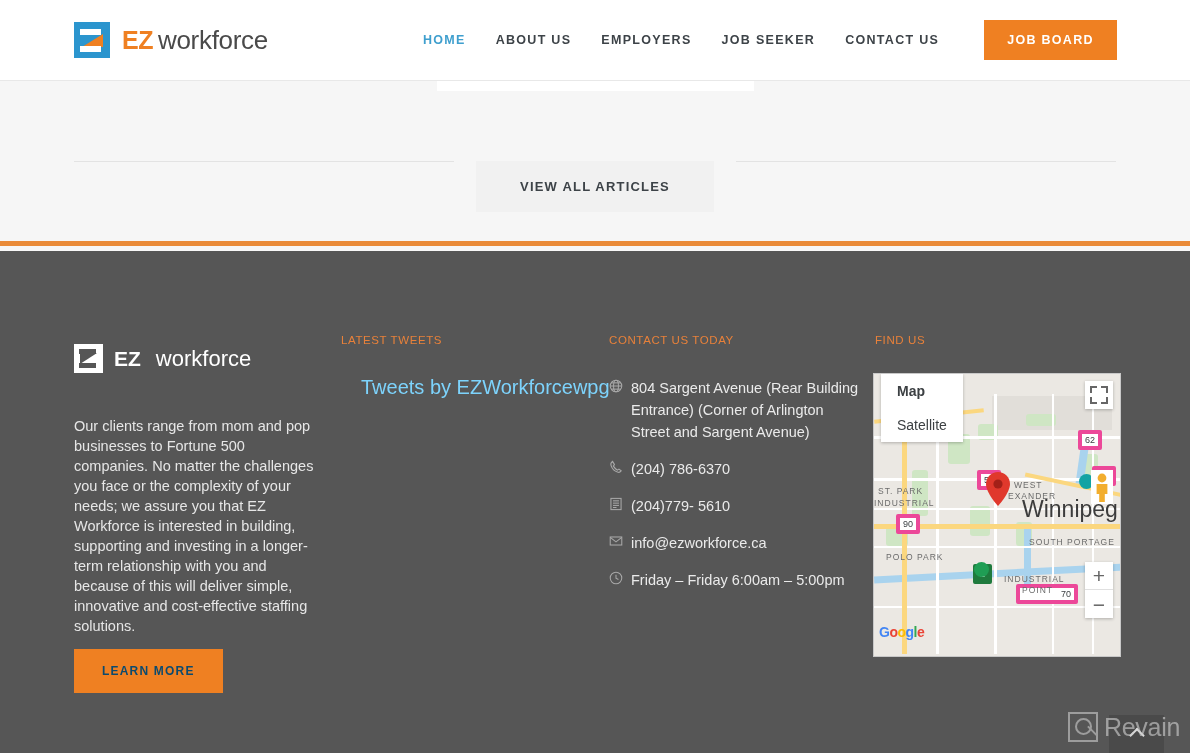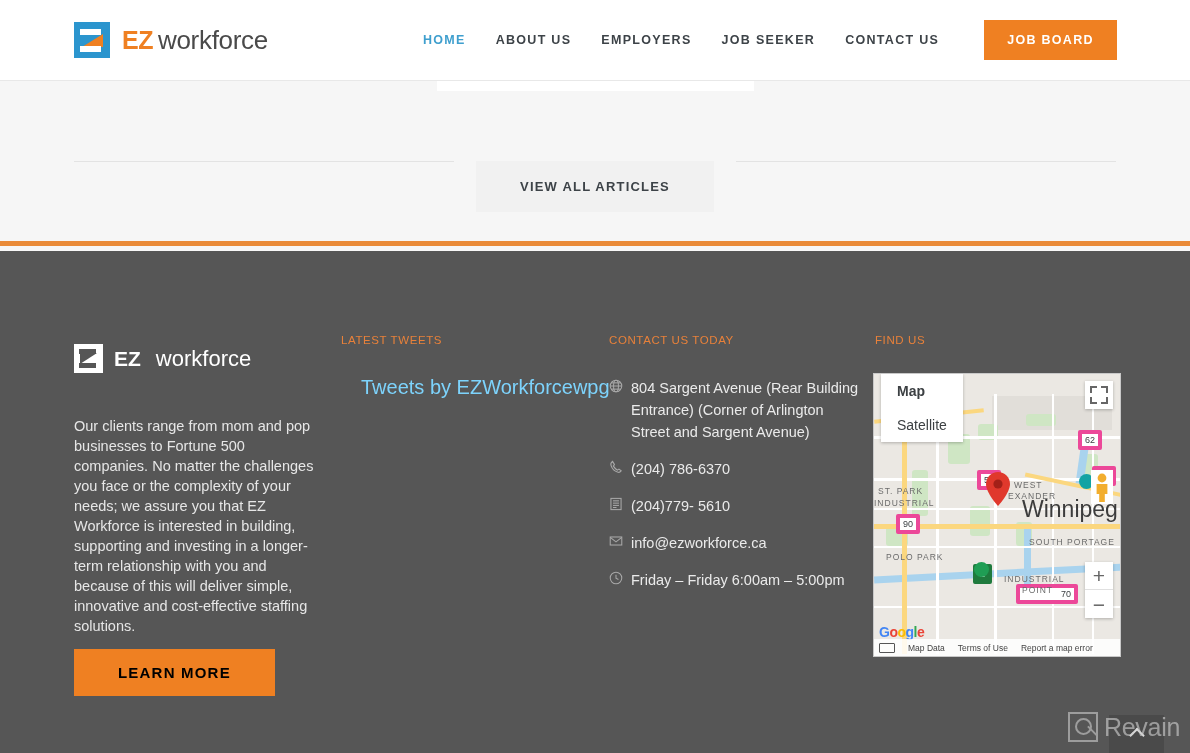--- a/index.html
+++ b/index.html
@@ -197,25 +197,25 @@
     top: 165px; left: 74px;
     width: 244px;
     font-size: 14.5px;
     line-height: 20px;
     color: #e6e6e6;
   }
   .learn-more-btn {
     position: absolute;
     top: 398px; left: 74px;
     background: #ef8022;
-    color: #000000;
-    font-size: 15px;
+    color: #0c4a6e;
+    font-size: 12px;
     font-weight: bold;
     letter-spacing: 1.2px;
-    padding: 15px 44px;
+    padding: 15px 28px;
     cursor: pointer;
   }
 
   
   .tweets-text {
     position: absolute;
     top: 125px; left: 361px;
     font-size: 20px;
     color: #7dd3fc;
     font-weight: 400;
@@ -642,26 +642,20 @@
           <circle cx="11" cy="8" r="4.4" fill="#f2ae2e"></circle>
           <path d="M5.6 14 h10.8 v10 h-2.6 v8 h-5.6 v-8 h-2.6 z" fill="#f2ae2e"></path>
         </svg>
       </div>
 
       <div class="map-zoom">
         <div>+</div>
         <div>−</div>
       </div>
 
-      <div class="map-footer">
-        <span class="kbd-ico"></span>
-        <span>Map Data</span>
-        <span>Terms of Use</span>
-        <span>Report a map error</span>
-      </div>
     </div>
 
   </div>
 </div>
 
 <div class="scroll-top"></div>
 <div class="watermark">
   <span class="wm-mark"></span>
   <span class="wm-text">Revain</span>
 </div>

